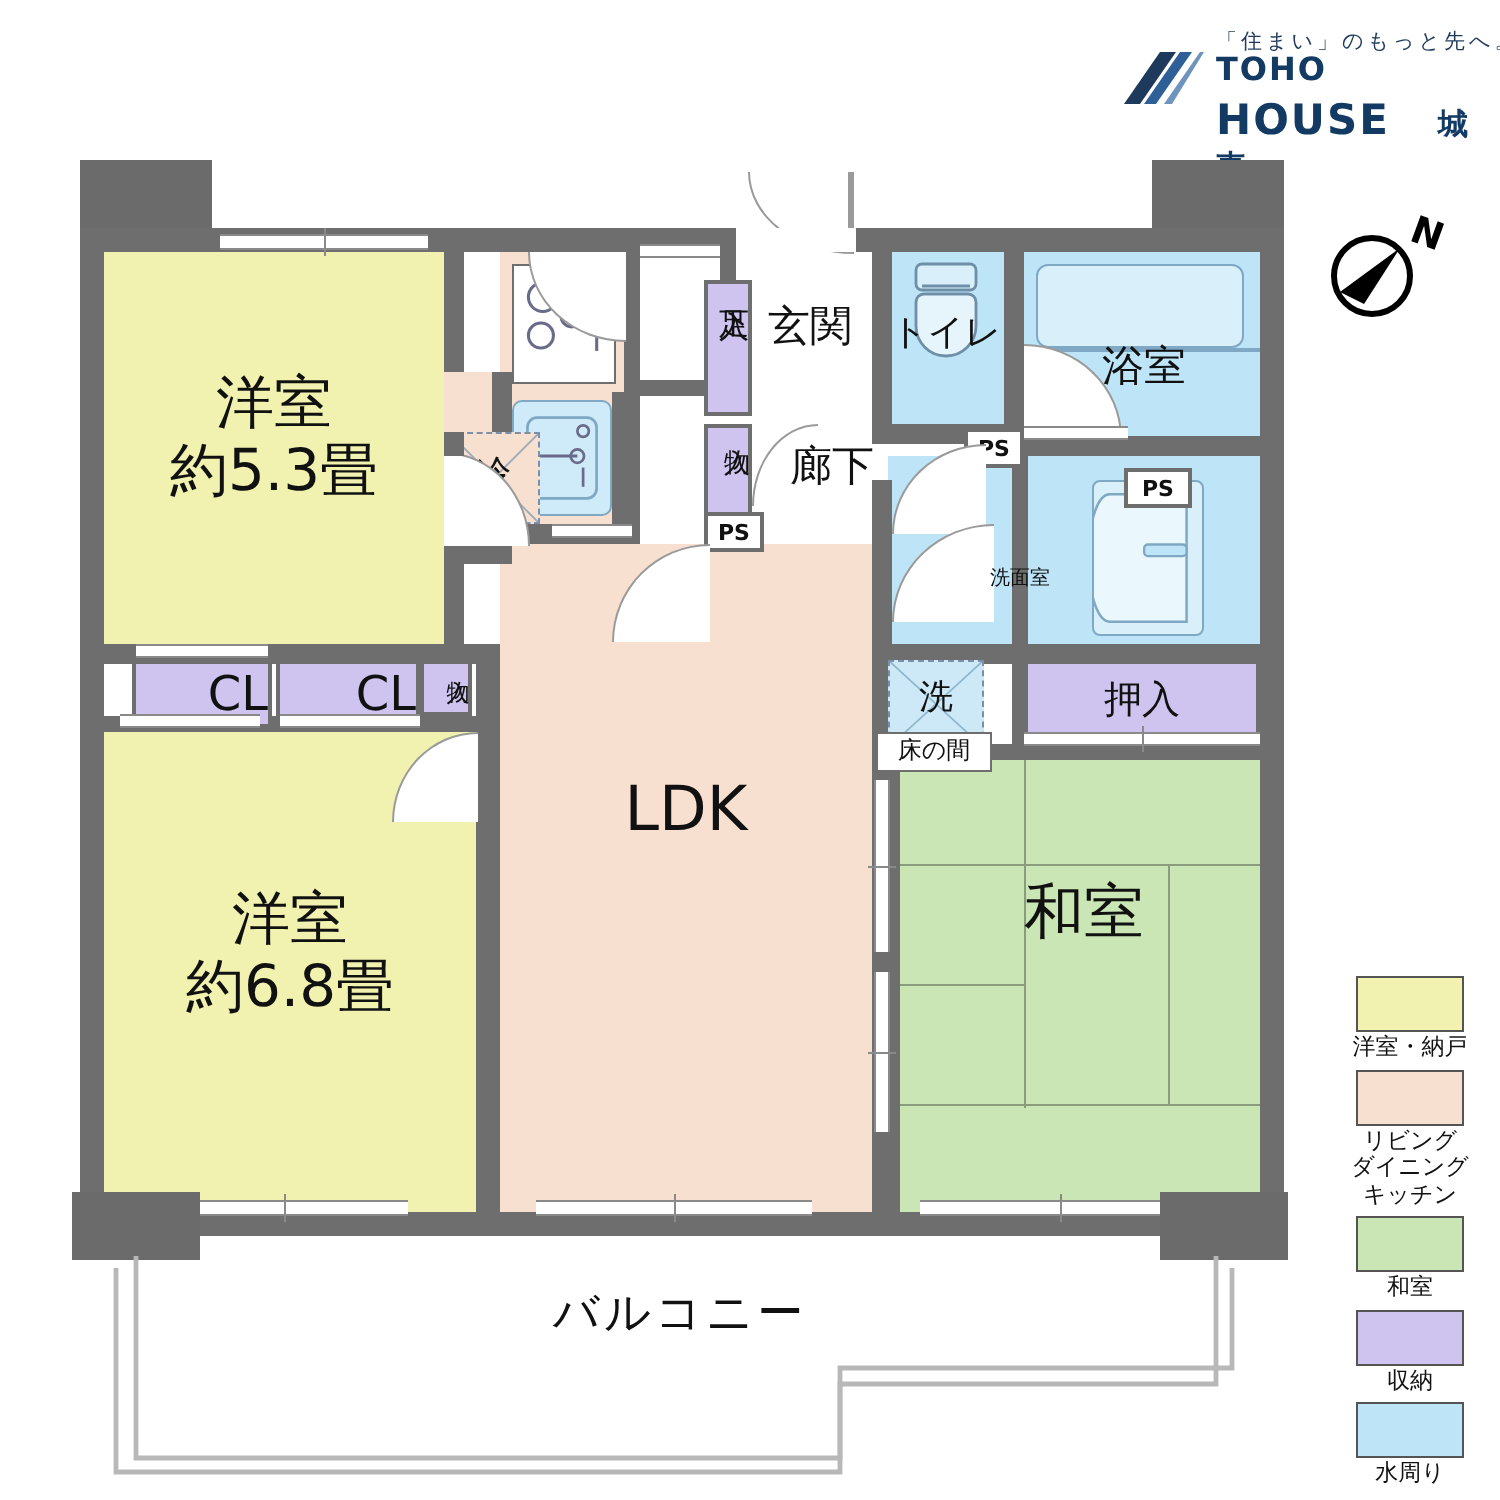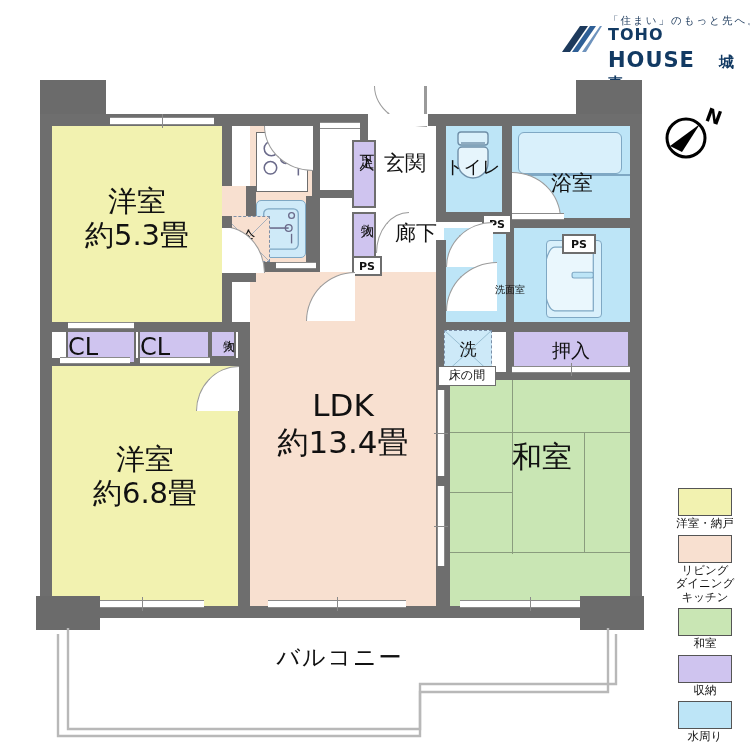--- a/index.html
+++ b/index.html
@@ -37,21 +37,21 @@
 
   .thinbox{border:1.4px solid #6e6e6e;background:#fff;}
   .dash{border:1.3px dashed #7b8fa8;}
   .dash.blue{background:#cde9f8;}
   .dash.peach{background:#f8e0d0;}
 
   .ps{position:absolute;background:#fff;border:2.5px solid #6e6e6e;
       font-size:11px;font-weight:bold;display:flex;align-items:center;justify-content:center;color:#111;letter-spacing:0px;}
 
   .clbox{position:absolute;background:#cfc4ef;border:2.5px solid #6e6e6e;
-         display:flex;align-items:center;justify-content:flex-start;font-size:24px;color:#111;}
+         display:flex;align-items:center;justify-content:flex-end;font-size:24px;color:#111;}
 
   .swing{position:absolute;border:1.3px solid #9a9a9a;background:#fff;}
   .sw-tl{border-radius:100% 0 0 0;border-right:none;border-bottom:none;}
   .sw-tr{border-radius:0 100% 0 0;border-left:none;border-bottom:none;}
   .sw-bl{border-radius:0 0 0 100%;border-right:none;border-top:none;}
 
   .win{position:absolute;background:#fff;border-top:1.4px solid #8a8a8a;border-bottom:1.4px solid #8a8a8a;}
   .win .ctr{position:absolute;left:50%;top:-4px;bottom:-4px;width:1.2px;background:#8a8a8a;}
   .winv{position:absolute;background:#fff;border-left:1.4px solid #8a8a8a;border-right:1.4px solid #8a8a8a;}
   .winv .ctr{position:absolute;top:50%;left:-4px;right:-4px;height:1.2px;background:#8a8a8a;}
@@ -302,21 +302,20 @@
     <div style="margin-top:2px;">約5.3畳</div>
   </div>
 
   <div class="lbl" style="left:52px;top:443px;width:186px;font-size:29px;">
     <div>洋室</div>
     <div style="margin-top:2px;">約6.8畳</div>
   </div>
 
   <div class="lbl" style="left:250px;top:388px;width:186px;font-size:31px;">
     <div>LDK</div>
-    <div style="margin-top:2px;">約13.4畳</div>
   </div>
 
   <div class="lbl" style="left:462px;top:440px;width:160px;font-size:30px;">
     <div>和室</div>
   </div>
 
   <div class="lbl" style="left:370px;top:152px;width:70px;font-size:21px;">玄関</div>
   <div class="lbl" style="left:382px;top:222px;width:68px;font-size:21px;">廊下</div>
   <div class="lbl" style="left:442px;top:157px;width:62px;font-size:18px;">トイレ</div>
   <div class="lbl" style="left:524px;top:172px;width:96px;font-size:21px;">浴室</div>

